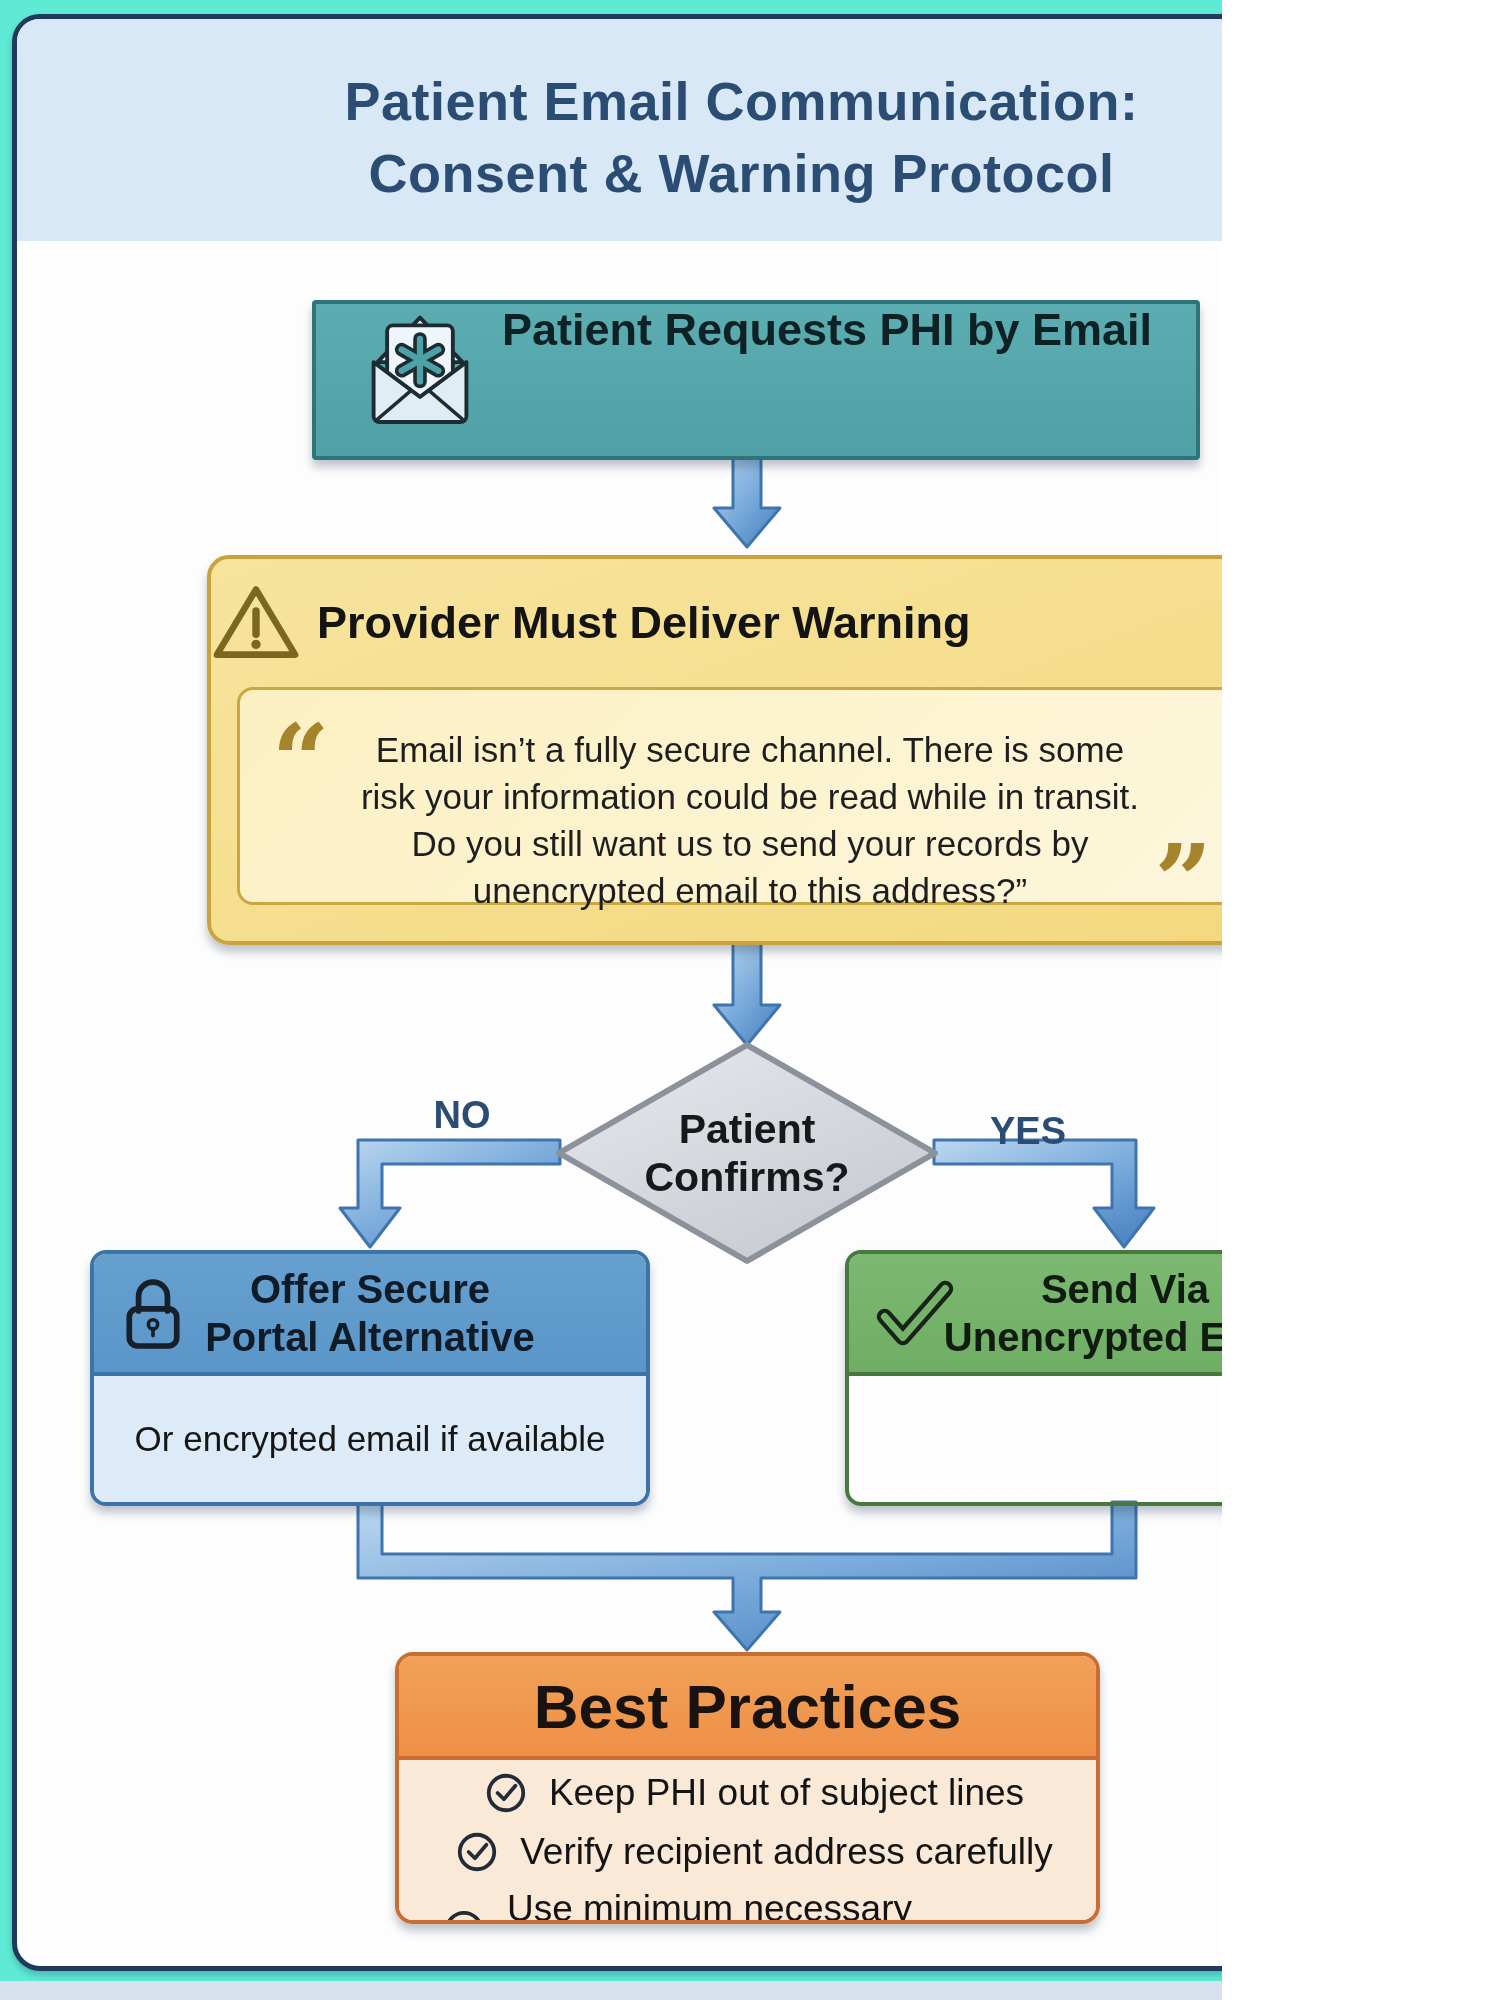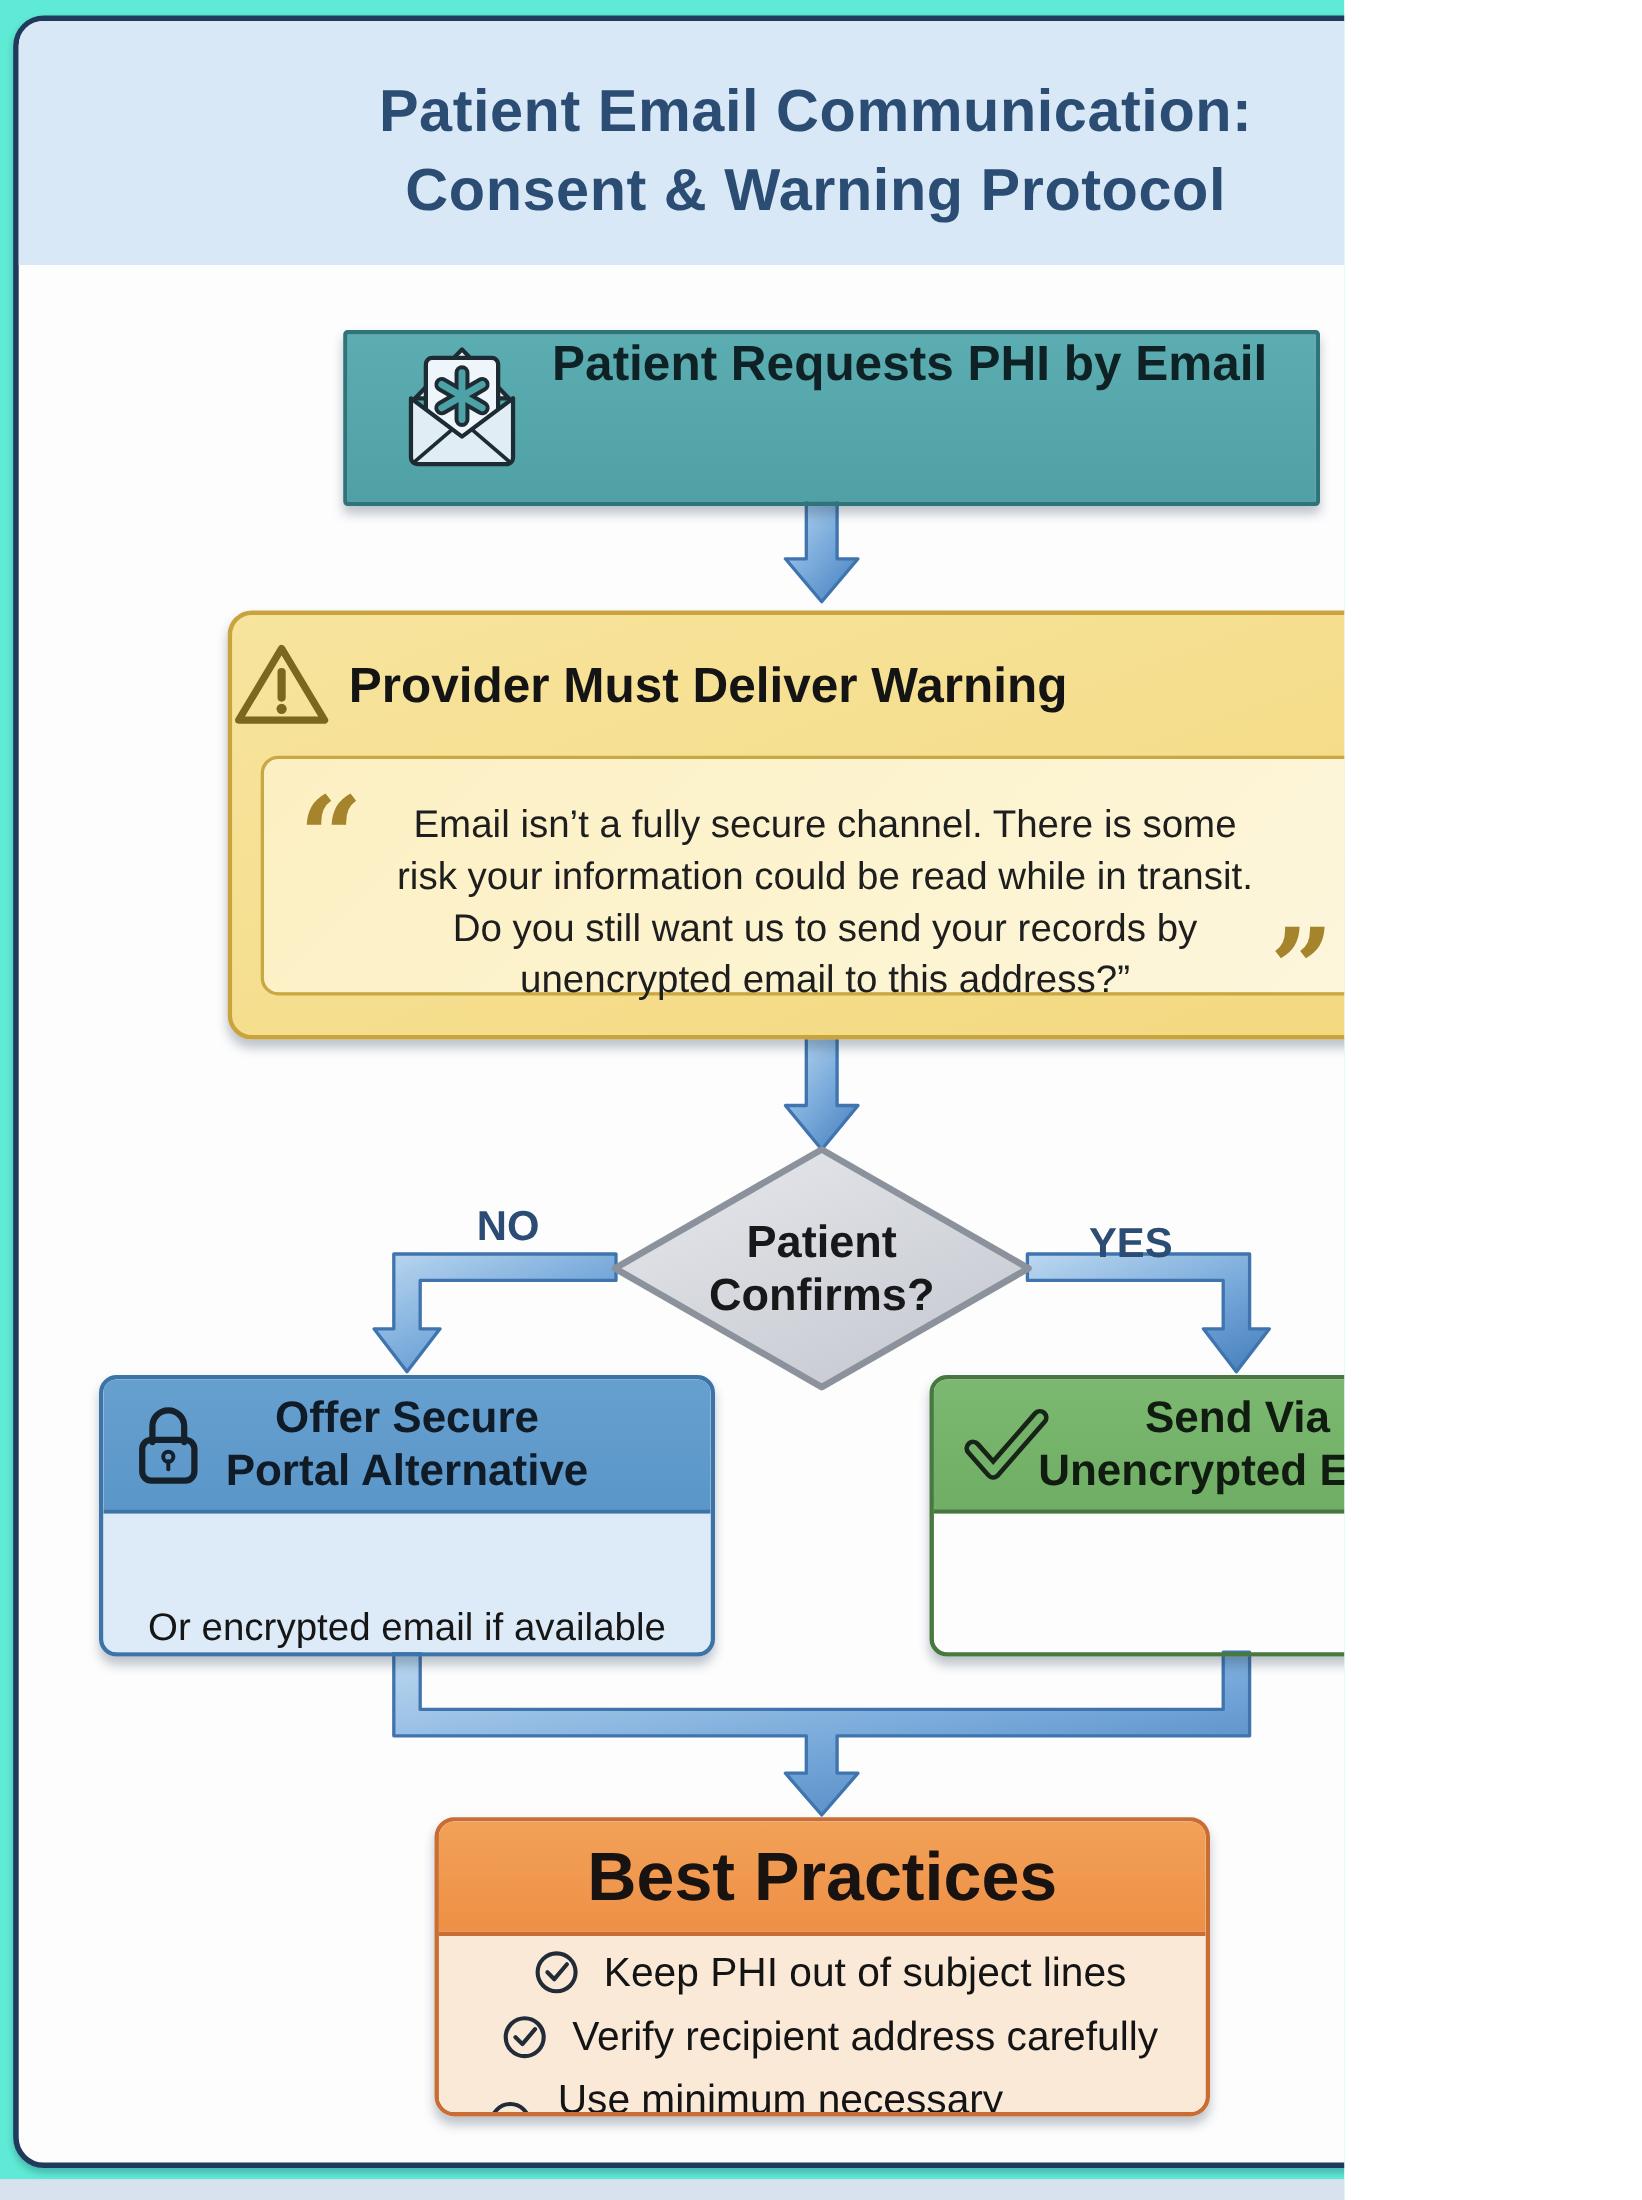--- a/index.html
+++ b/index.html
@@ -92,21 +92,21 @@
   }
   .split.blue .split-head{background:linear-gradient(180deg,#66a0cf 0%,#5b96c9 100%);border-bottom:4px solid #3c73a8;}
   .split.green .split-head{background:linear-gradient(180deg,#7cb871 0%,#6fae64 100%);border-bottom:4px solid #47793f;}
   .split-title{font-size:40px;line-height:48px;font-weight:bold;color:#0f1b26;text-align:center;}
   .split.green .split-title{color:#101c10;}
   .split-head .head-icon{position:absolute;left:26px;top:50%;transform:translateY(-50%);}
   .split-body{
     flex:1;display:flex;flex-direction:column;align-items:center;justify-content:center;
     font-size:35px;line-height:44px;color:#161616;text-align:center;
   }
-  .split.blue .split-body{background:#dcebf7;justify-content:flex-end;}
+  .split.blue .split-body{background:#dcebf7;}
   .split.green .split-body{background:#e9f3e4;}
 
   
   .node-best{
     position:absolute;left:395px;top:1652px;width:705px;height:272px;box-sizing:border-box;
     border:4px solid #c96d33;border-radius:18px;display:flex;flex-direction:column;overflow:hidden;
   }
   .best-head{
     flex:0 0 100px;background:linear-gradient(180deg,#f2a158 0%,#ee9046 100%);
     border-bottom:4px solid #c96d33;

